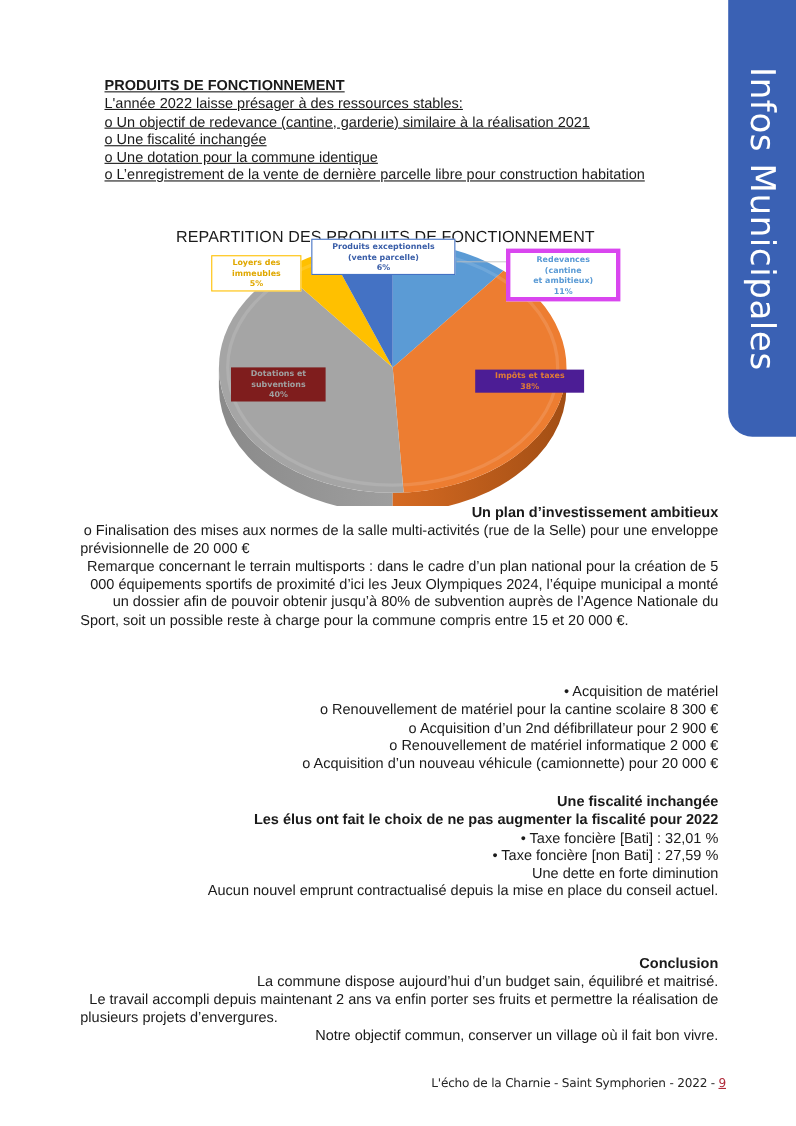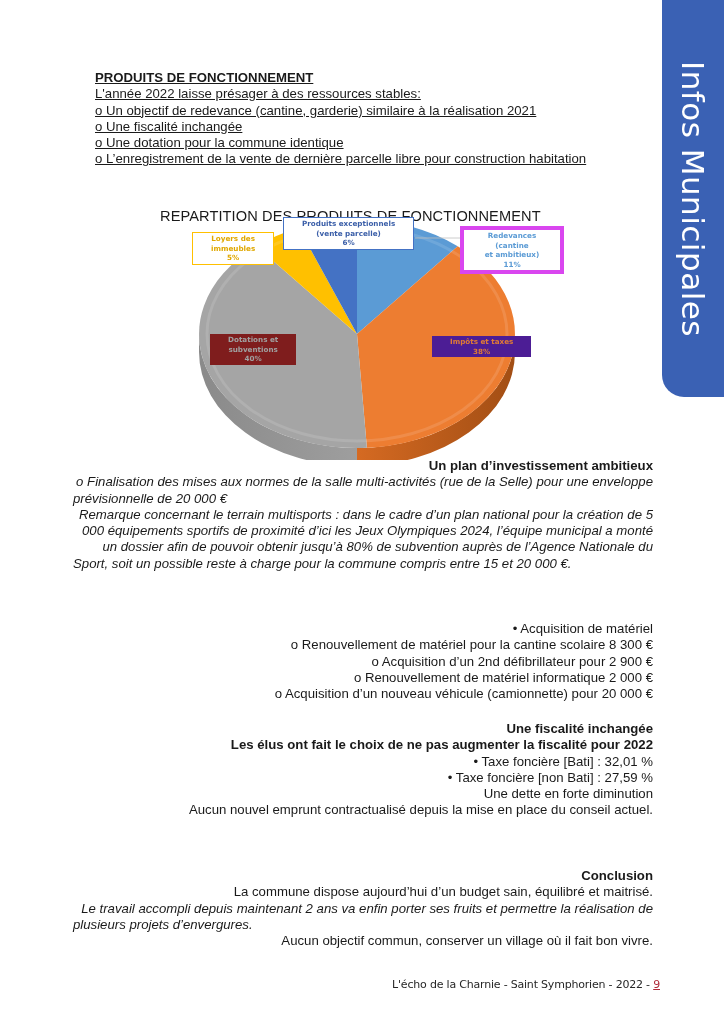--- a/index.html
+++ b/index.html
@@ -29,21 +29,21 @@
     }
     .chart-wrap { position: absolute; left: 160px; top: 210px; width: 404px; height: 250px; }
     .chart-wrap svg { position: absolute; left: 0; top: 0; }
     .callout {
       position: absolute; background: #ffffff; text-align: center;
       font-size: 7.2px; line-height: 9.5px; font-weight: bold; padding: 1px 18px;
       font-family: "DejaVu Sans", sans-serif;
     }
     .body-block { position: absolute; left: 73px; width: 580px; font-size: 13.2px; line-height: 16.3px; }
     .body-block p { margin: 0; text-align: right; }
-    .justify { text-align: justify; text-align-last: left; font-style: italic; }
+    .justify { text-align: justify; text-align-last: left; }
     .nowrap { white-space: nowrap; }
     .footer {
       position: absolute; left: 280px; top: 978px; width: 380px; text-align: right;
       font-size: 11px; color: #262626; font-family: "DejaVu Sans", sans-serif; letter-spacing: -0.2px;
     }
     .page-num { color: #b02a3a; text-decoration: underline; }
   </style>
 </head>
 <body>
 
@@ -141,18 +141,18 @@
   <p>• Taxe foncière [Bati] : 32,01 %</p>
   <p>• Taxe foncière [non Bati] : 27,59 %</p>
   <p>Une dette en forte diminution</p>
   <p class="nowrap">Aucun nouvel emprunt contractualisé depuis la mise en place du conseil actuel.</p>
 </div>
 
 <div class="body-block" style="top:868px;">
   <p class="bold">Conclusion</p>
   <p class="nowrap">La commune dispose aujourd’hui d’un budget sain, équilibré et maitrisé.</p>
   <p class="justify">Le travail accompli depuis maintenant 2 ans va enfin porter ses fruits et permettre la réalisation de plusieurs projets d’envergures.</p>
-  <p class="nowrap">Aucun objectif commun, conserver un village où il fait bon vivre.</p>
+  <p class="nowrap">Notre objectif commun, conserver un village où il fait bon vivre.</p>
 </div>
 
 <div class="footer">
   <span>L'écho de la Charnie - Saint Symphorien - 2022 - </span><span class="page-num">9</span>
 </div>
 
 </body></html>

